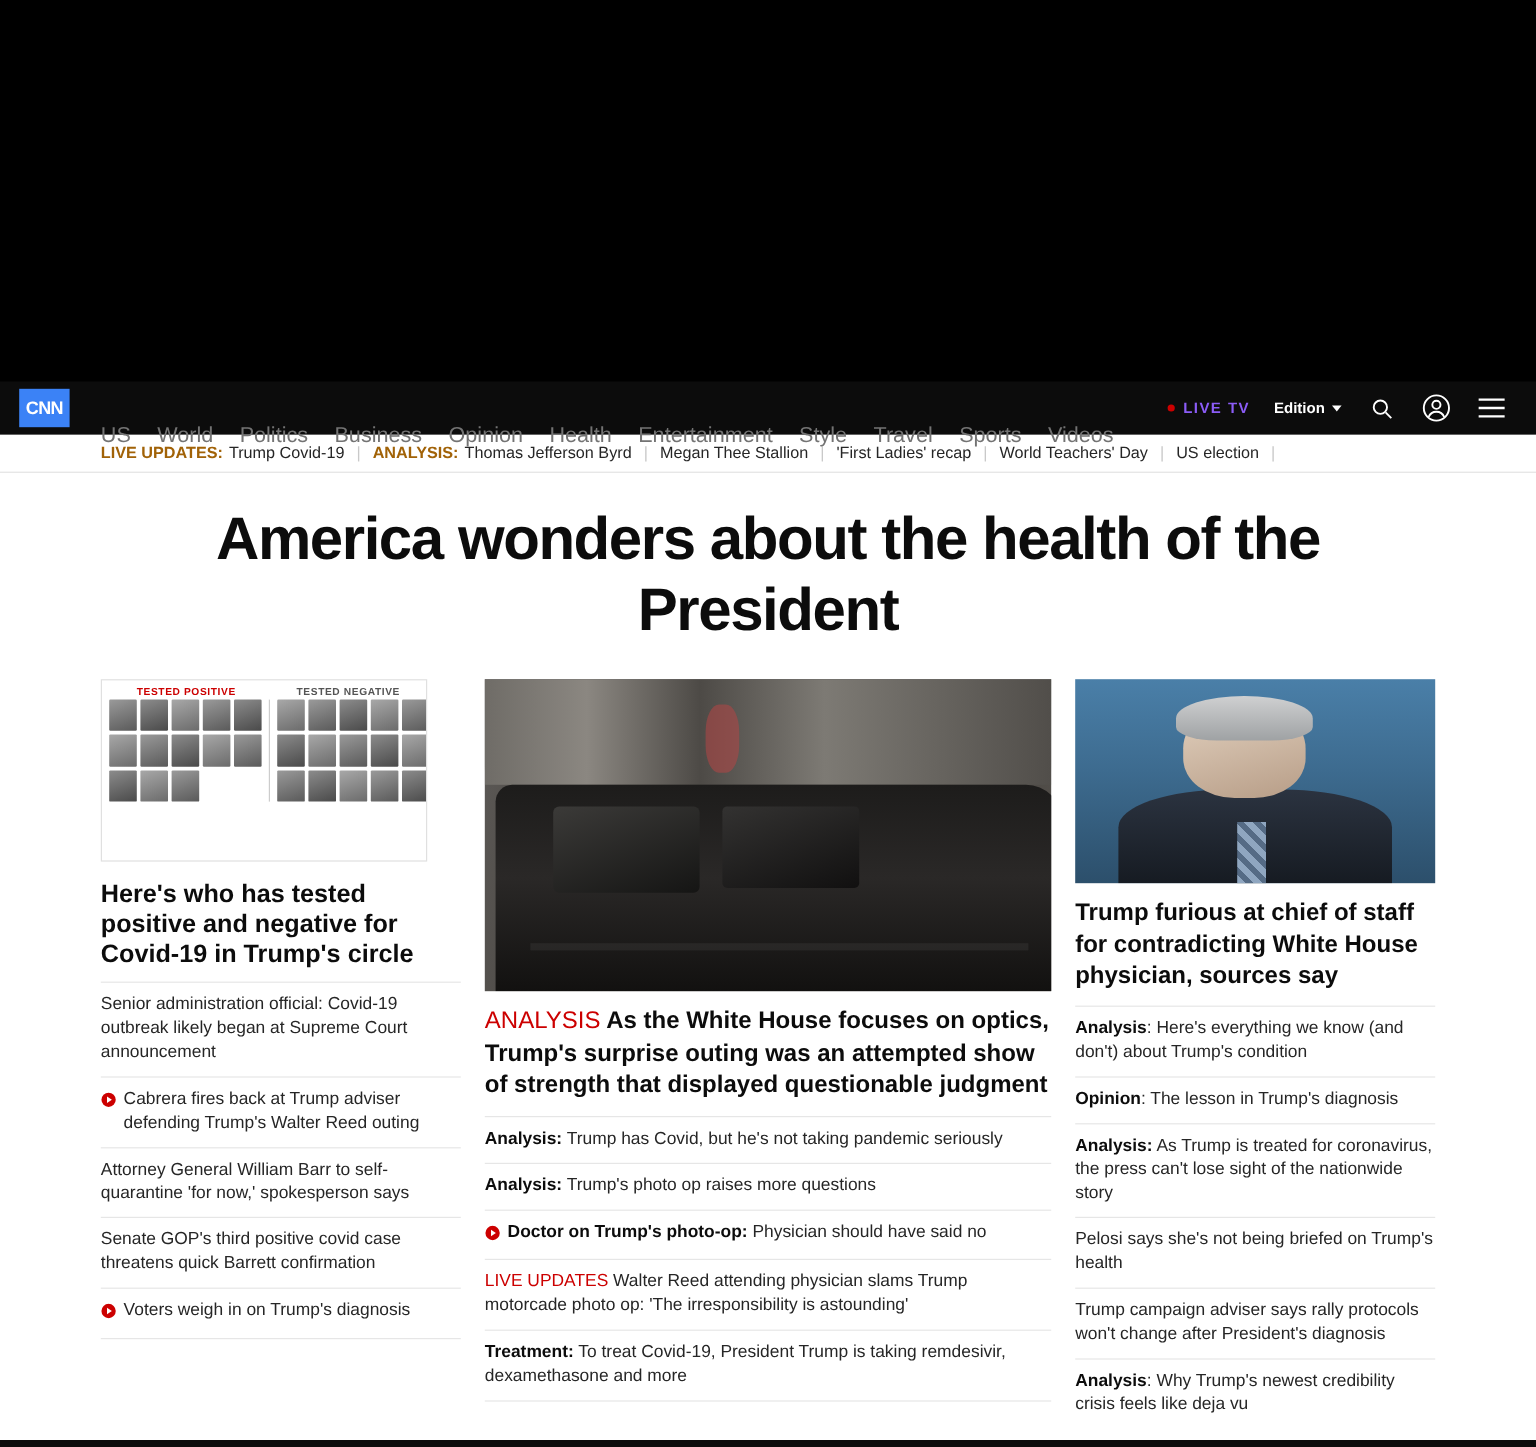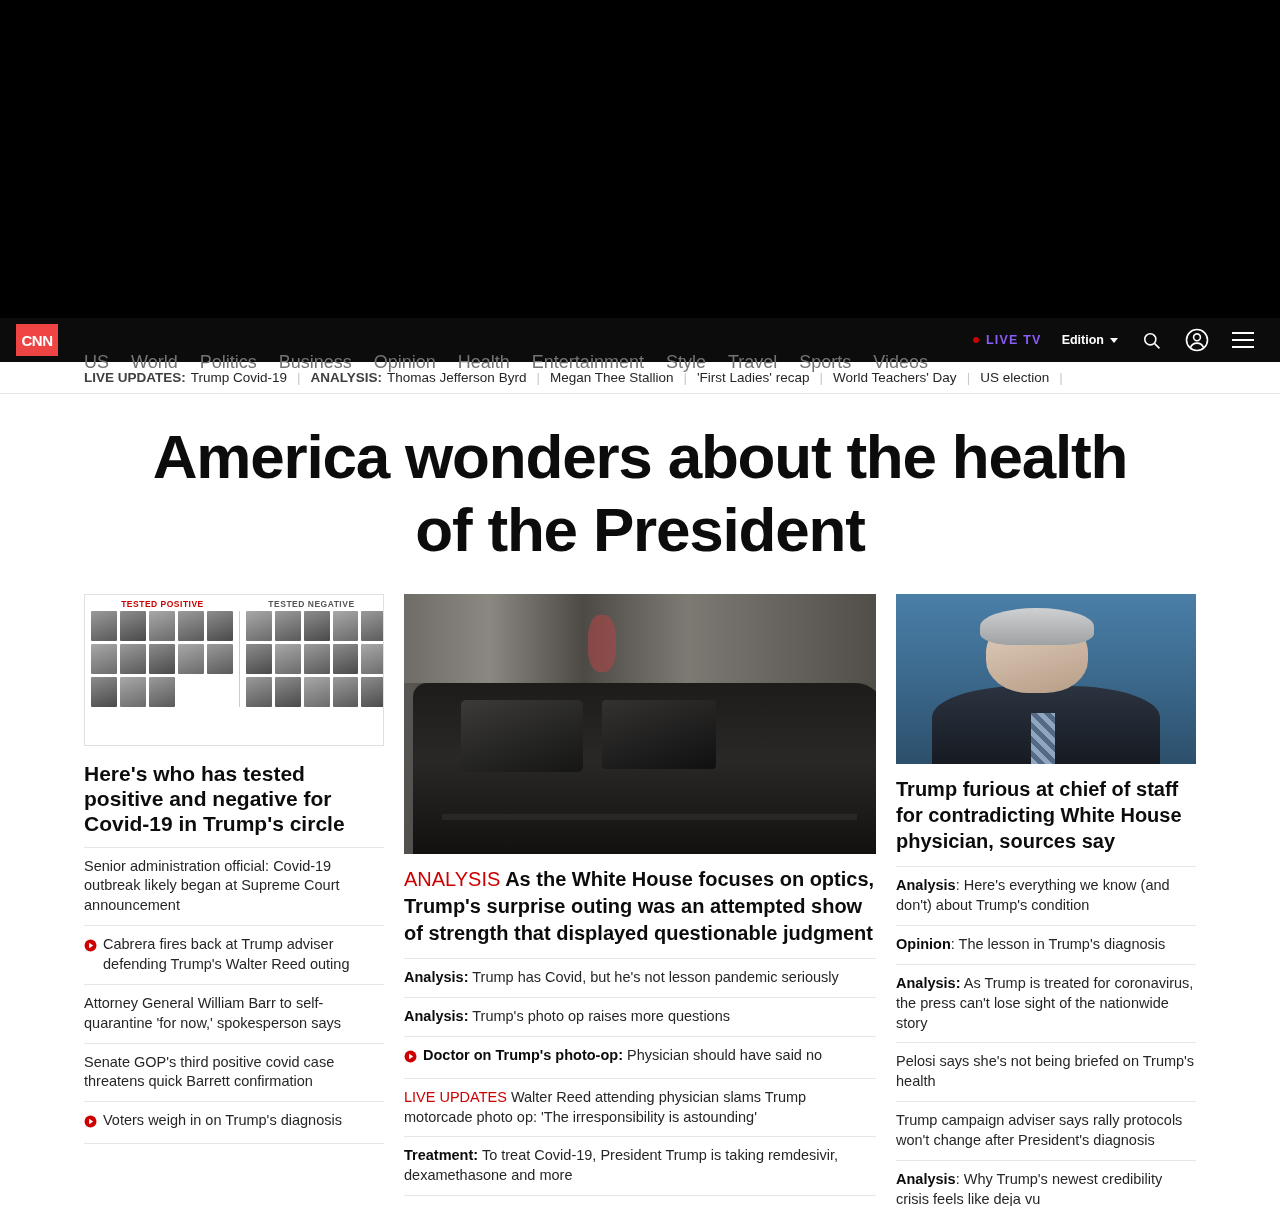--- a/index.html
+++ b/index.html
@@ -23,21 +23,21 @@
   .navbar {
     height: 44px;
     background: #0c0c0c;
     display: flex;
     align-items: center;
     padding: 0 16px 0 0;
     position: relative;
   }
   .cnn-logo {
     width: 42px; height: 32px;
-    background: #ef4444;
+    background: #3b82f6;
     color: #fff;
     display: flex; align-items: center; justify-content: center;
     font-weight: bold;
     font-size: 15px;
     letter-spacing: -0.5px;
     margin-left: 16px;
     font-family: "Liberation Sans", sans-serif;
   }
   .nav-links {
     display: flex;
@@ -87,52 +87,52 @@
   .ticker {
     background: #fff;
     height: 32px;
     display: flex;
     align-items: center;
     font-size: 13.5px;
     padding-left: 84px;
     border-bottom: 1px solid #e6e6e6;
   }
   .ticker .seg { display: flex; align-items: center; white-space: nowrap; }
-  .ticker .lbl { color: #404040; font-weight: bold; margin-right: 5px; }
+  .ticker .lbl { color: #a16207; font-weight: bold; margin-right: 5px; }
   .ticker a { color: #262626; text-decoration: none; }
   .ticker .divider {
     color: #c9c9c9;
     margin: 0 10px;
   }
   
   .content {
     background: #fff;
     padding-bottom: 10px;
     min-height: 790px;
   }
   .headline {
     text-align: center;
-    font-size: 62px;
+    font-size: 50px;
     line-height: 1.18;
     font-weight: bold;
     color: #0c0c0c;
     letter-spacing: -1.2px;
     padding: 26px 120px 10px;
     margin: 0;
     font-family: "Liberation Sans", sans-serif;
   }
   .grid {
     display: grid;
     grid-template-columns: 300px 1fr 300px;
     gap: 20px;
     padding: 18px 84px 0;
   }
   
   .thumb-grid {
-    width: 300px; height: 152px;
+    width: 272px; height: 152px;
     border: 1px solid #e0e0e0;
     background: #fff;
     position: relative;
     overflow: hidden;
   }
   .tg-labels {
     display: flex;
     font-size: 8.5px;
     font-weight: bold;
     letter-spacing: .5px;
@@ -441,21 +441,21 @@
         </div>
 
         <div class="center-head">
           <span class="analysis">ANALYSIS</span>
           <span>As the White House focuses on optics, Trump's surprise outing was an attempted show of strength that displayed questionable judgment</span>
         </div>
 
         <div class="link-list center-list">
           <div class="link-item">
             <span><span class="kicker-bold">Analysis:</span>
-            <span>Trump has Covid, but he's not lesson pandemic seriously</span></span>
+            <span>Trump has Covid, but he's not taking pandemic seriously</span></span>
           </div>
           <div class="link-item">
             <span><span class="kicker-bold">Analysis:</span>
             <span>Trump's photo op raises more questions</span></span>
           </div>
           <div class="link-item">
             <span class="play-ico">
               <svg width="13" height="13" viewBox="0 0 24 24">
                   <circle cx="12" cy="12" r="11" fill="#cc0000"></circle>
                   <polygon points="9.5,7 17,12 9.5,17" fill="#fff"></polygon>

